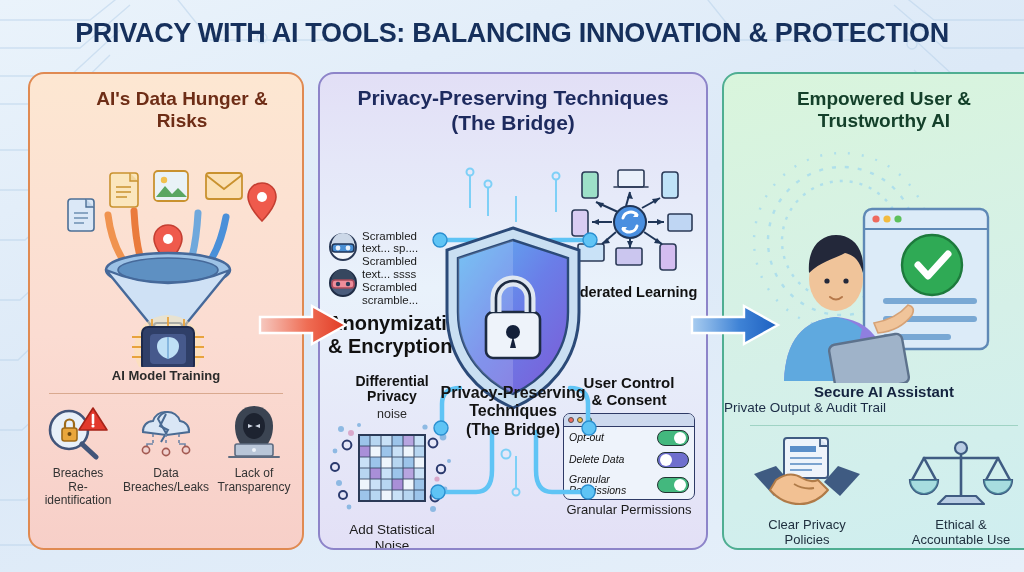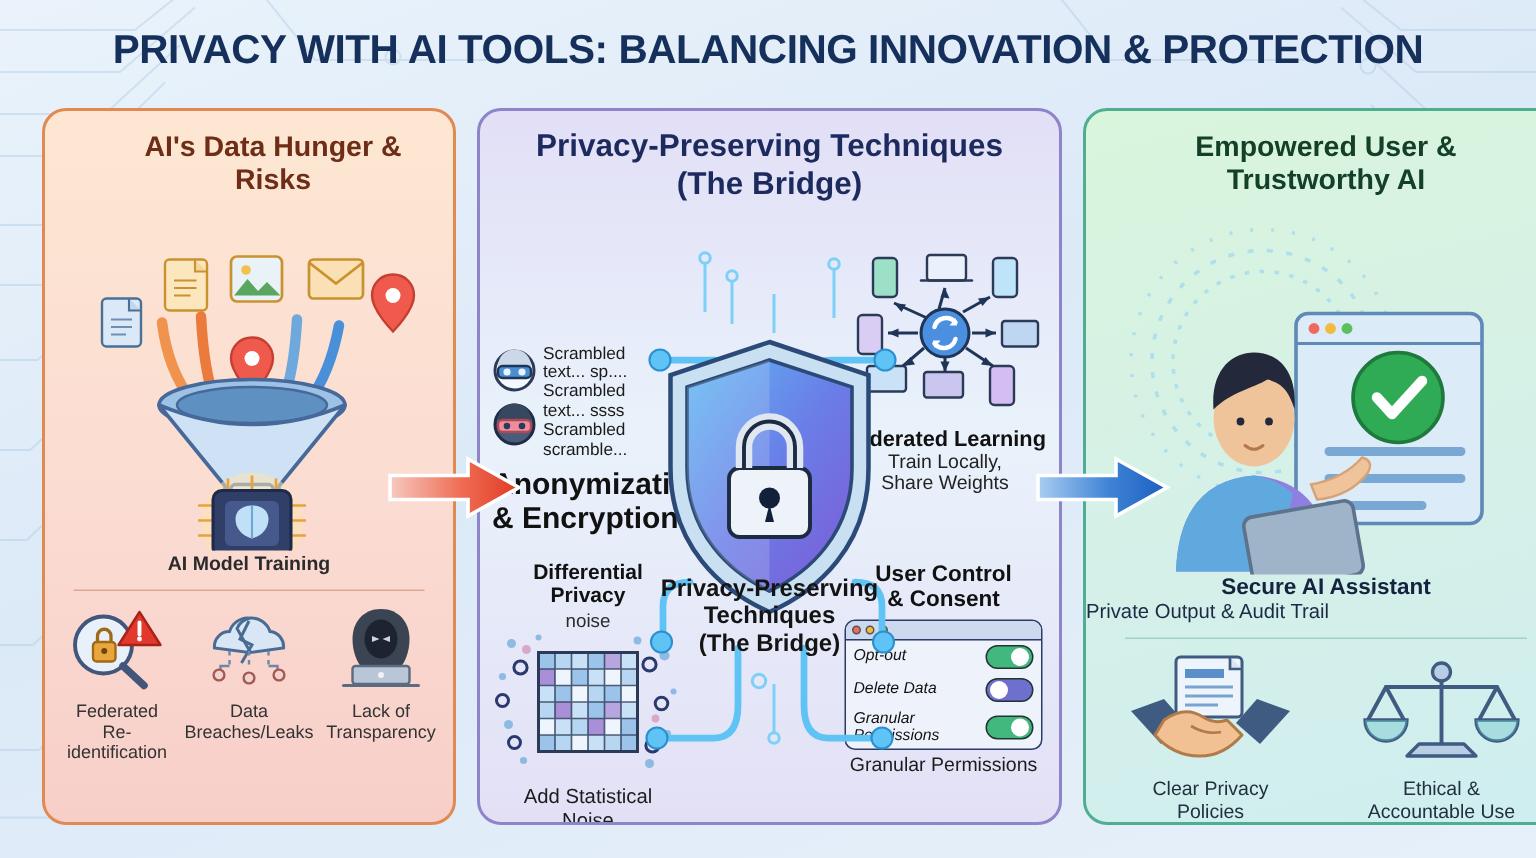--- a/index.html
+++ b/index.html
@@ -226,21 +226,21 @@
         <circle cx="34" cy="28" r="19" fill="#e8f0f9" stroke="#42557a" stroke-width="2.6"></circle>
         <path d="M47 42 l14 13" stroke="#42557a" stroke-width="5" stroke-linecap="round"></path>
         <rect x="27" y="26" width="15" height="13" rx="2.5" fill="#e9a63c" stroke="#9e6a17" stroke-width="1.6"></rect>
         <path d="M30 26v-4a4.5 4.5 0 019 0v4" fill="none" stroke="#9e6a17" stroke-width="2.2"></path>
         <circle cx="34.5" cy="32" r="2" fill="#6b4710"></circle>
         <path d="M58 6 l14 22 h-28z" fill="#e2392c" stroke="#a72318" stroke-width="1.6" stroke-linejoin="round"></path>
         <path d="M58 13v8" stroke="#fff" stroke-width="2.6" stroke-linecap="round"></path>
         <circle cx="58" cy="24" r="1.6" fill="#fff"></circle>
       </svg>
       <div class="cap">
-        <span>Federated</span><br>
+        <span>Breaches</span><br>
         <span>Re-identification</span>
       </div>
     </div>
 
     <div class="risk-item">
       <svg viewBox="0 0 86 58" width="86" height="58">
         <path d="M20 30a10 10 0 0110-11 13 13 0 0112-9 12 12 0 0110 7l-9 16z" fill="#d9e6f5" stroke="#4a6b93" stroke-width="2"></path>
         <path d="M66 30a10 10 0 00-9-11 13 13 0 00-13-9 12 12 0 00-9 7l9 16z" fill="#d9e6f5" stroke="#4a6b93" stroke-width="2"></path>
         <path d="M43 12 l-6 12 8 4 -7 12" fill="none" stroke="#4a6b93" stroke-width="2"></path>
         <g stroke="#6f86a8" stroke-width="1.6" fill="none" stroke-dasharray="3 3">
@@ -417,24 +417,20 @@
             <path d="M70 82 l3 -7 -6 0z"></path>
           <path d="M42 78 l8 -1 -3 -5z"></path>
             <path d="M32 56 l7 -3 0 6z"></path>
         </g>
         <circle cx="70" cy="56" r="16" fill="#4a8fe0" stroke="#1f3557" stroke-width="2"></circle>
         <path d="M63 52a8 8 0 0114-3 M77 60a8 8 0 01-14 3" fill="none" stroke="#fff" stroke-width="3" stroke-linecap="round"></path>
         <path d="M77 46 l1 5 -5 0z" fill="#fff"></path>
           <path d="M63 66 l-1 -5 5 0z" fill="#fff"></path>
       </svg>
       <div id="fed-title">Federated Learning</div>
-      <div id="fed-sub">
-        <span>Train Locally,</span><br>
-        <span>Share Weights</span>
-      </div>
     </div>
 
     <div id="dp-block">
       <div id="dp-title">
         <span>Differential</span><br>
         <span>Privacy</span>
       </div>
       <div id="dp-noise-label">noise</div>
       <svg width="126" height="94" viewBox="0 0 126 94">
         <g fill="#7fb2e0" opacity=".85">

